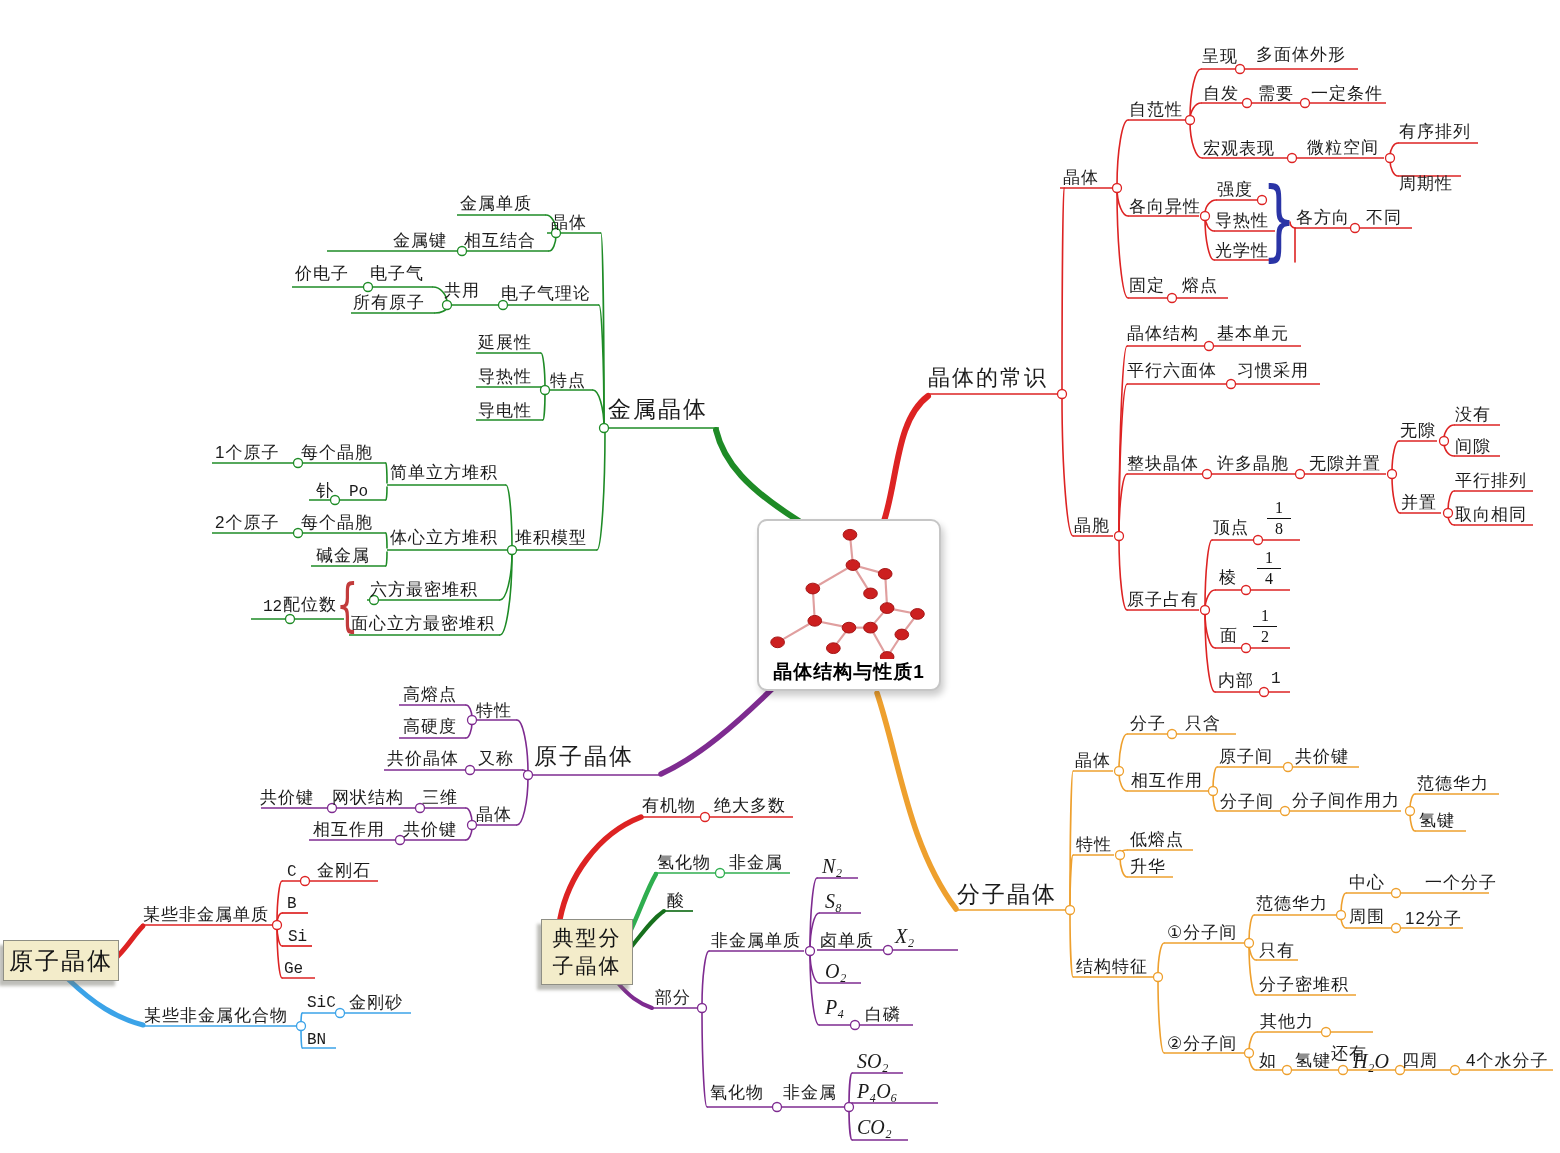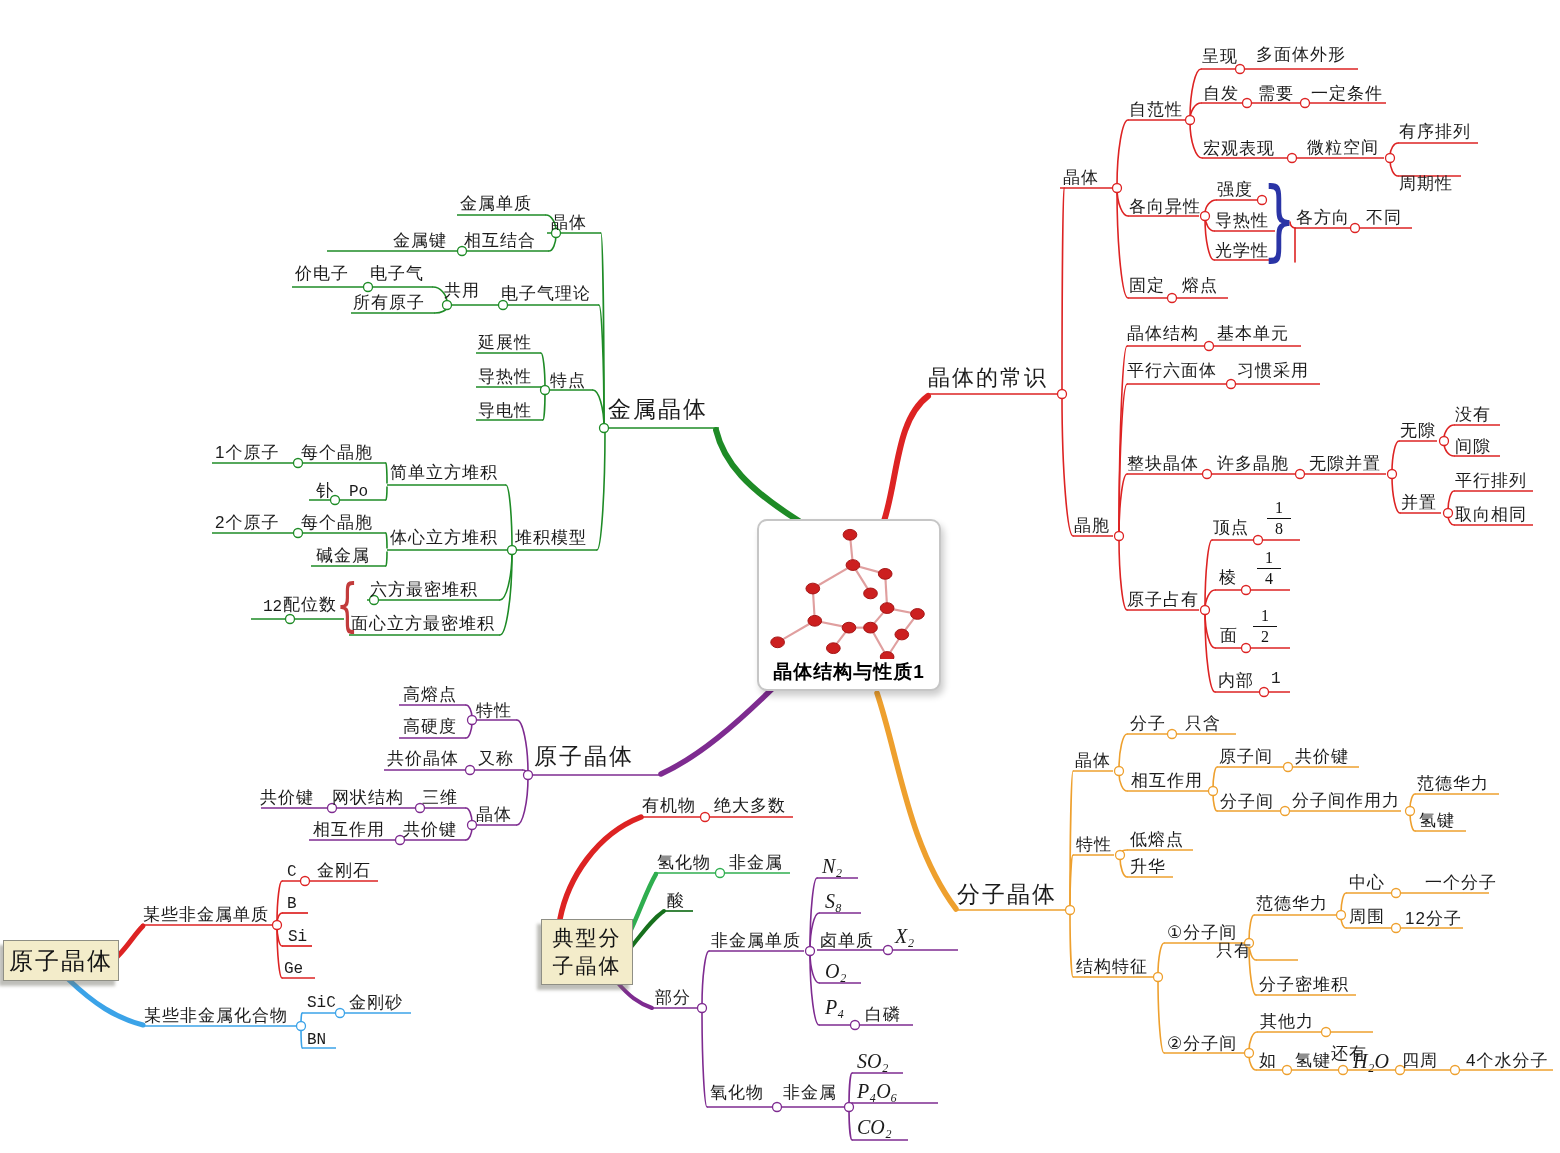--- a/index.html
+++ b/index.html
@@ -428,21 +428,21 @@
       <div class="lbl" style="left: 1076px; top: 836px;">特性</div>
       <div class="lbl" style="left: 1130px; top: 831px;">低熔点</div>
       <div class="lbl" style="left: 1130px; top: 858px;">升华</div>
       <div class="lbl" style="left: 1076px; top: 958px;">结构特征</div>
       <div class="lbl" style="left: 1167px; top: 924px;">①分子间</div>
       <div class="lbl" style="left: 1256px; top: 895px;">范德华力</div>
       <div class="lbl" style="left: 1349px; top: 874px;">中心</div>
       <div class="lbl" style="left: 1405px; top: 874px; margin-left: 20px;">一个分子</div>
       <div class="lbl" style="left: 1349px; top: 908px;">周围</div>
       <div class="lbl" style="left: 1405px; top: 910px;">12分子</div>
-      <div class="lbl" style="left: 1216px; top: 942px;">只有</div>
+      <div class="lbl" style="left: 1259px; top: 942px;">只有</div>
       <div class="lbl" style="left: 1259px; top: 976px;">分子密堆积</div>
       <div class="lbl" style="left: 1167px; top: 1035px;">②分子间</div>
       <div class="lbl" style="left: 1260px; top: 1013px;">其他力</div>
       <div class="lbl" style="left: 1331px; top: 1013px; margin-top: 32px;">还有</div>
       <div class="lbl" style="left: 1259px; top: 1052px;">如</div>
       <div class="lbl" style="left: 1295px; top: 1052px;">氢键</div>
       <div class="lbl formula" style="left: 1353px; top: 1051px;">H₂O</div>
       <div class="lbl" style="left: 1402px; top: 1052px;">四周</div>
       <div class="lbl" style="left: 1466px; top: 1052px;">4个水分子</div>
       <div class="ybox" style="left: 3px; top: 940px; width: 114px; height: 39px; font-size: 24px;">

